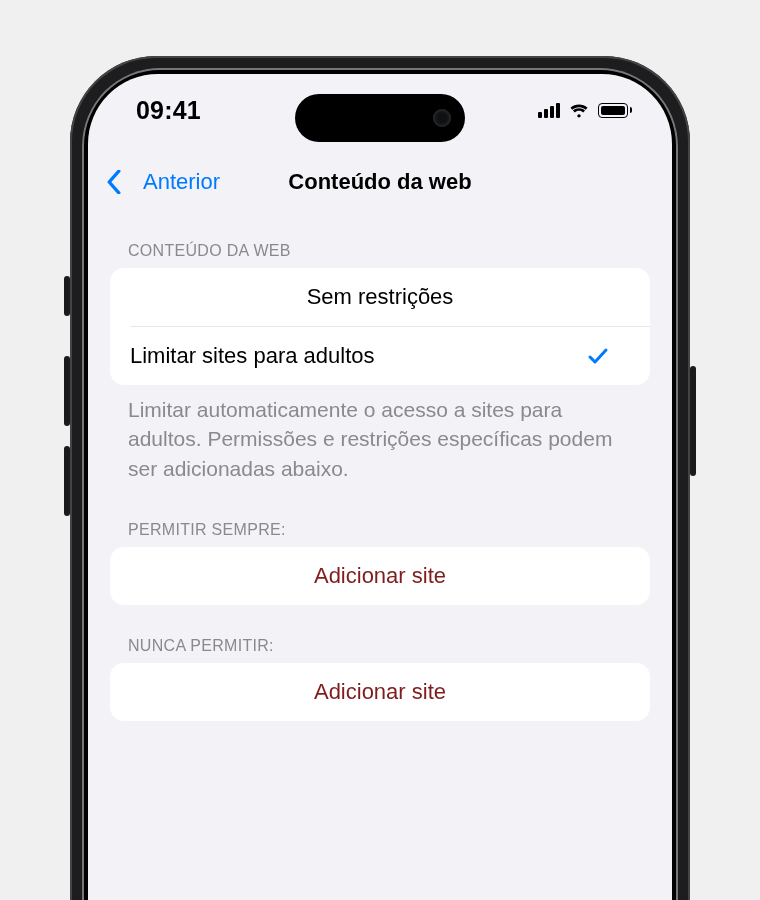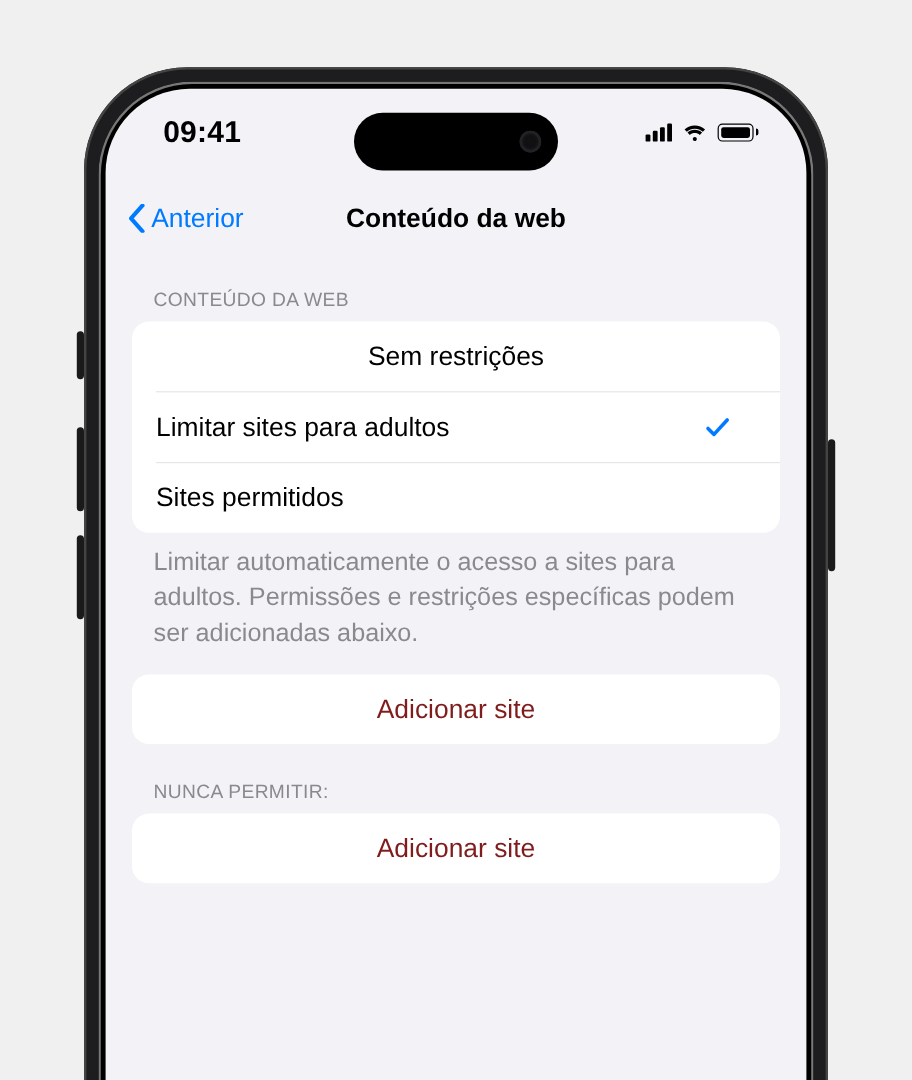--- a/index.html
+++ b/index.html
@@ -160,21 +160,21 @@
     align-items: center;
     justify-content: center;
   }
   .nav-back {
     position: absolute;
     left: 18px;
     top: 50%;
     transform: translateY(-50%);
     display: flex;
     align-items: center;
-    gap: 4px;
+    gap: 21px;
     color: #007aff;
     font-size: 22px;
     cursor: pointer;
   }
   .chevron {
     width: 16px; height: 24px;
   }
   .nav-title {
     font-size: 22px;
     font-weight: 600;
@@ -304,31 +304,27 @@
 
             <div class="row">
               <div class="row-inner">
                 <span>Limitar sites para adultos</span>
                 <svg class="check" viewBox="0 0 24 24">
                   <polyline points="4,13 9,18 20,6" fill="none" stroke="#007aff" stroke-width="3" stroke-linecap="round" stroke-linejoin="round"></polyline>
                 </svg>
               </div>
             </div>
 
-            <div class="row">
-              <div class="row-inner">
-                <span>Sites permitidos</span>
-              </div>
-            </div>
 
           </div>
           <div class="group-footer">Limitar automaticamente o acesso a sites para adultos. Permissões e restrições específicas podem ser adicionadas abaixo.</div>
 
           <div class="spacer"></div>
 
+          <div class="group-header">PERMITIR SEMPRE:</div>
           <div class="group">
             <div class="row link-row">
               <span>Adicionar site</span>
             </div>
           </div>
 
           <div class="spacer"></div>
 
           <div class="group-header">NUNCA PERMITIR:</div>
           <div class="group">

